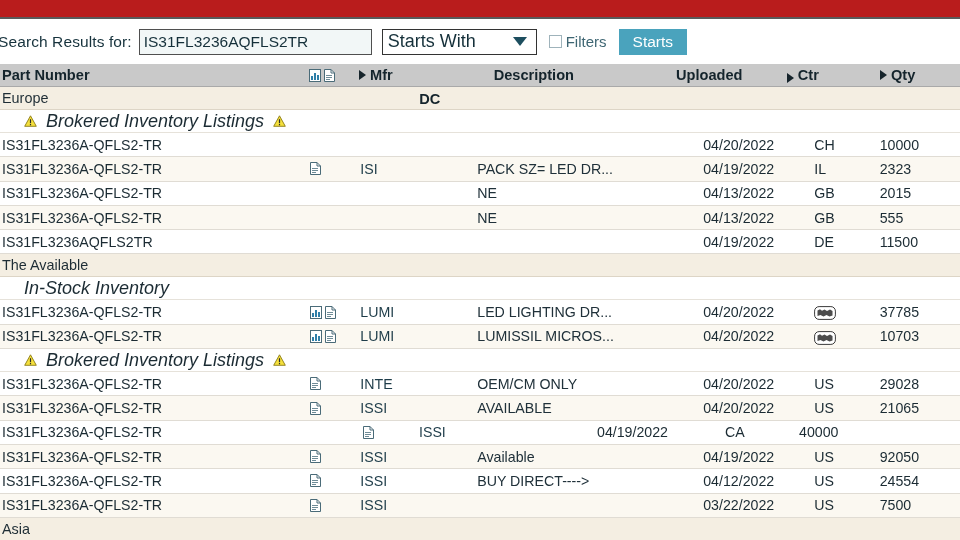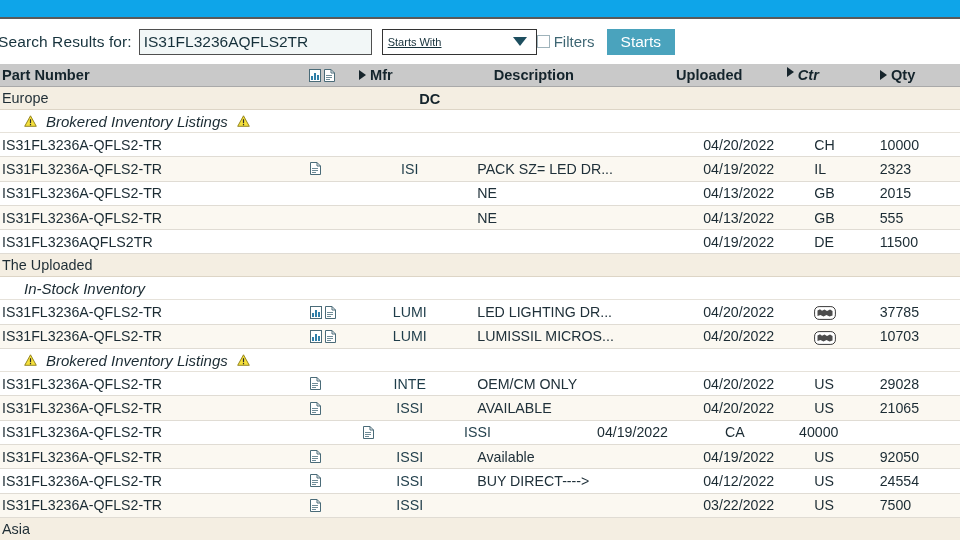--- a/index.html
+++ b/index.html
@@ -12,21 +12,21 @@
     height: 540px;
     overflow: hidden;
     font-family: "Liberation Sans", "DejaVu Sans", sans-serif;
     color: #1b2b33;
   }
 
   .page {
     position: relative;
     width: 960px;
     height: 392px;
-    background: #0ea5e9;
+    background: #b91c1c;
   }
 
   
   .top-rule {
     position: absolute;
     top: 17px;
     left: 0;
     width: 960px;
     height: 2px;
     background: #5a5a5a;
@@ -70,39 +70,39 @@
     margin-left: 10px;
     width: 155px;
     height: 26px;
     border: 1px solid #333333;
     background: #ffffff;
     box-sizing: border-box;
     display: flex;
     align-items: center;
   }
   .select-value {
-    font-size: 11px;
+    font-size: 18px;
     color: #15303a;
     padding-left: 5px;
     flex: 1;
     white-space: nowrap;
     overflow: hidden;
-    text-decoration: underline;
   }
   .select-caret {
     width: 0;
     height: 0;
     border-left: 7px solid transparent;
     border-right: 7px solid transparent;
     border-top: 9px solid #1d4e5f;
     margin-right: 9px;
   }
   .filters-box {
     display: flex;
     align-items: center;
+    margin-left: 12px;
   }
   .checkbox {
     width: 13px;
     height: 13px;
     border: 1px solid #9fb3bb;
     background: #ffffff;
     box-sizing: border-box;
     margin-right: 4px;
   }
   .filters-label {
@@ -174,21 +174,21 @@
   .c-ctr  { width: 56px; box-sizing: border-box; }
   .c-qty  { width: 95px; box-sizing: border-box; }
 
   
   .h-part { width: 345px; padding-left: 2px; box-sizing: border-box; }
   .h-icons { width: 38px; display: flex; align-items: center; gap: 3px; }
   .h-mfr { width: 50px; display: flex; align-items: center; gap: 4px; }
   .h-dc { width: 67px; box-sizing: border-box; margin-top: 48px; }
   .h-desc { width: 195px; box-sizing: border-box; }
   .h-upl { width: 110px; box-sizing: border-box; }
-  .h-ctr { width: 56px; display: flex; align-items: flex-start; gap: 4px; font-style: italic; }
+  .h-ctr { width: 56px; display: flex; align-items: flex-end; gap: 4px; }
   .h-qty { width: 95px; display: flex; align-items: center; gap: 4px; padding-left: 28px; }
 
   .tri {
     width: 0; height: 0;
     border-top: 5px solid transparent;
     border-bottom: 5px solid transparent;
     border-left: 7px solid #16242b;
     flex: 0 0 auto;
   }
 
@@ -200,38 +200,38 @@
   }
 
   
   .region-label {
     padding-left: 2px;
     font-size: 14.4px;
     color: #1e2d35;
   }
   .group-label {
     font-style: italic;
-    font-size: 15px;
+    font-size: 18px;
     color: #1b2b33;
   }
   .group-inner {
     display: flex;
     align-items: center;
     padding-left: 24px;
     gap: 9px;
   }
 
   
   .ico { display: inline-block; vertical-align: middle; line-height: 0; }
   .warn-ico svg { display: block; }
   .doc-ico svg { display: block; }
   .chart-ico svg { display: block; }
   .globe-ico svg { display: block; }
 
-  .mfr-text { color: #1e3c49; text-align: center; }
+  .mfr-text { color: #1e3c49; }
   .desc-text { color: #20313a; }
   .upl-text { color: #1b2b33; }
   .ctr-text { color: #1b2b33; }
   .qty-text { color: #1b2b33; }
 </style>
 </head>
 <body>
 
 <div class="page">
 
@@ -377,21 +377,21 @@
           <span class="c-icons"></span>
           <span class="c-mfr mfr-text"></span>
           <span class="c-desc desc-text">
             <span class="truncate"></span>
           </span>
           <span class="c-upl upl-text">04/19/2022</span>
           <span class="c-ctr ctr-text">DE</span>
           <span class="c-qty qty-text">11500</span>
         </div>
         <div class="row region">
-          <span class="region-label">The Uploaded</span>
+          <span class="region-label">The Available</span>
         </div>
         <div class="row group">
           <span class="group-inner">
             <span class="group-label">In-Stock Inventory</span>
           </span>
         </div>
         <div class="row odd">
           <span class="c-part">IS31FL3236A-QFLS2-TR</span>
           <span class="c-icons">
             <span class="ico chart-ico">

